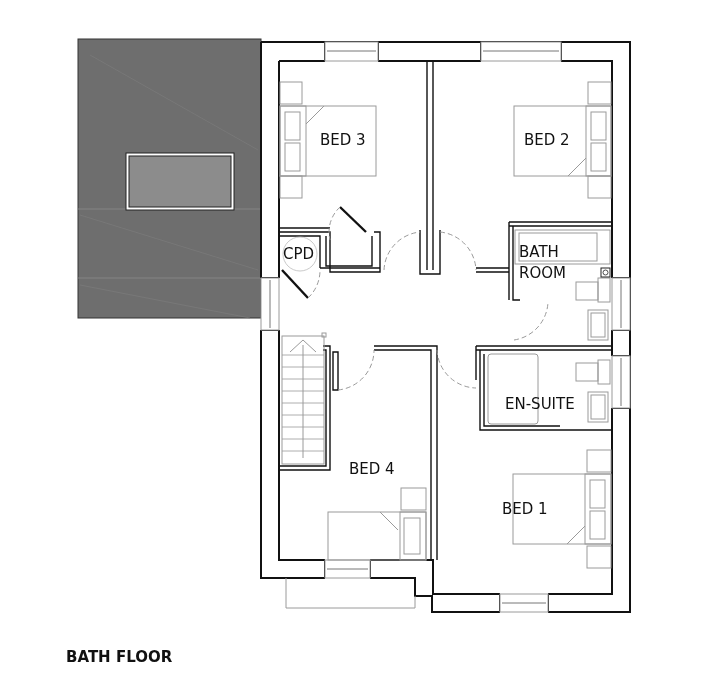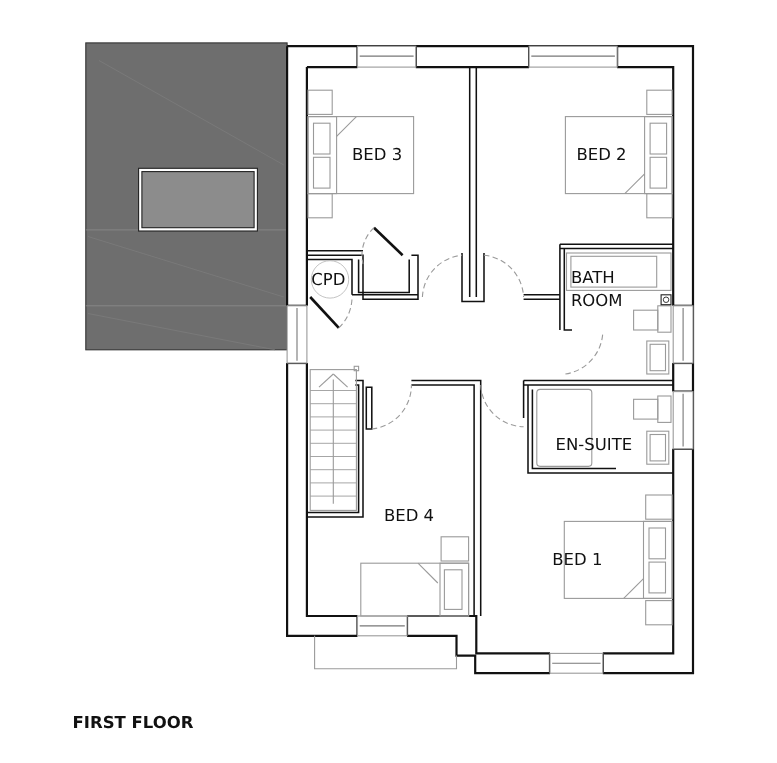--- a/index.html
+++ b/index.html
@@ -189,13 +189,13 @@
     <circle cx="300" cy="254" r="17" fill="none" stroke="#bbbbbb" stroke-width="0.8"></circle>
     <text class="room-label" x="283" y="259">CPD</text>
     <text class="room-label" x="519" y="257">BATH</text>
     <text class="room-label" x="519" y="278">ROOM</text>
     <text class="room-label" x="505" y="409">EN-SUITE</text>
     <text class="room-label" x="349" y="474">BED 4</text>
     <text class="room-label" x="502" y="514">BED 1</text>
   </g>
 </svg>
 
-<div class="title">FIRST FLOOR</div>
+<div class="title">BATH FLOOR</div>
 
 </body></html>

